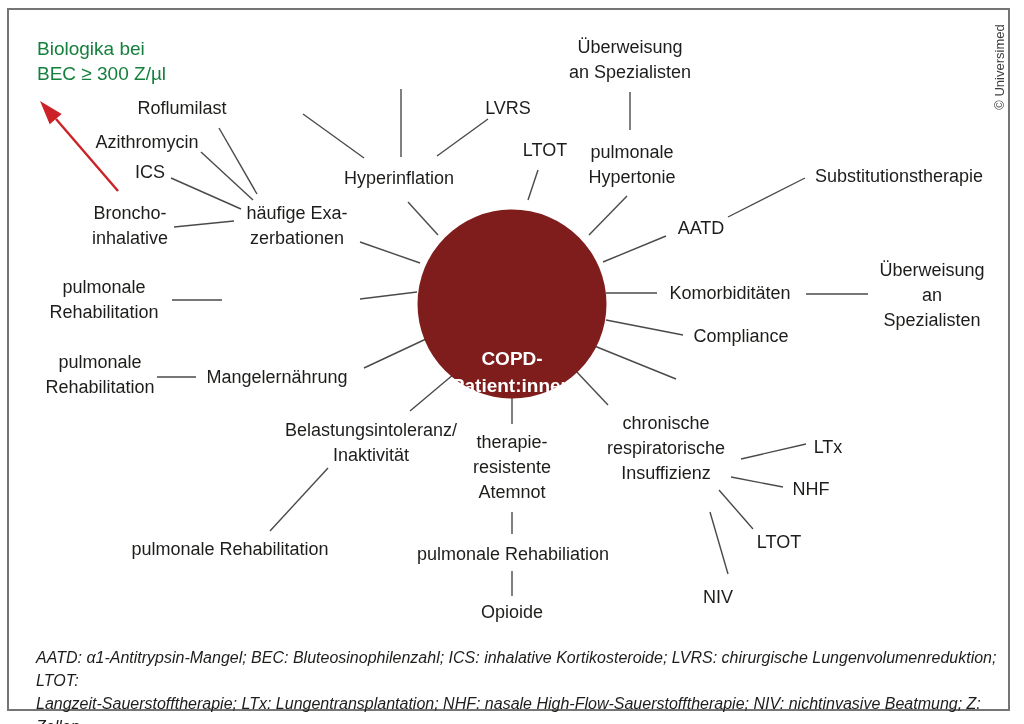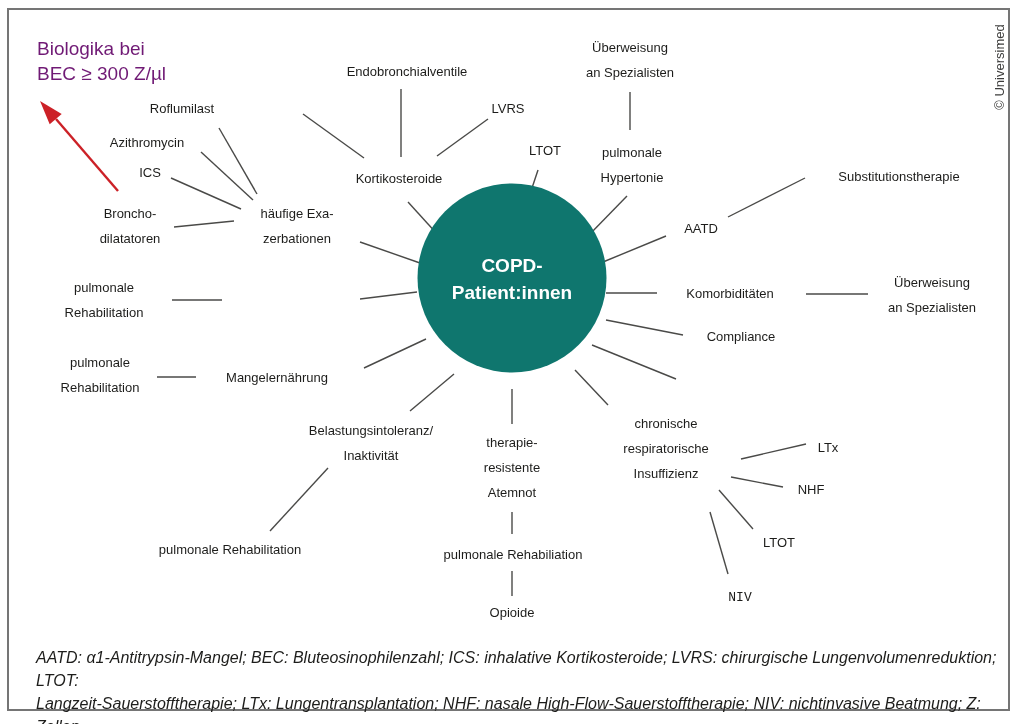--- a/index.html
+++ b/index.html
@@ -8,31 +8,31 @@
     font-family:"Liberation Sans","DejaVu Sans",sans-serif;color:#1d1d1b;
   }
   #frame{
     position:absolute;left:7px;top:8px;width:1003px;height:703px;
     border:2px solid #757575;box-sizing:border-box;pointer-events:none;
   }
   svg.lines{position:absolute;left:0;top:0;}
   .node{
     position:absolute;transform:translate(-50%,-50%);
     text-align:center;white-space:pre-line;
-    font-size:13px;line-height:25px;color:#1d1d1b;
+    font-size:18px;line-height:25px;color:#1d1d1b;
   }
   .red-note{
     position:absolute;left:37px;top:36px;
     white-space:pre-line;text-align:left;
-    font-size:19px;line-height:25px;font-weight:500;color:#701a75;
+    font-size:19px;line-height:25px;font-weight:500;color:#15803d;
   }
   .center-circle{
-    position:absolute;left:512px;top:278px;width:189px;height:189px;
-    transform:translate(-50%,-50%);border-radius:50%;background:#0f766e;
-    display:flex;align-items:center;justify-content:center;
+    position:absolute;left:512px;top:304px;width:189px;height:189px;
+    transform:translate(-50%,-50%);border-radius:50%;background:#7f1d1d;
+    display:flex;align-items:flex-end;justify-content:center;
   }
   .center-label{
     text-align:center;white-space:pre-line;color:#ffffff;
     font-weight:bold;font-size:19px;line-height:27px;
   }
   .footnote{
     position:absolute;left:36px;top:646px;width:965px;
     font-style:italic;font-size:16px;line-height:23px;
     white-space:pre-line;color:#1d1d1b;
   }
@@ -98,47 +98,46 @@
 Patient:innen</div>
   </div>
 
   <div class="red-note">Biologika bei
 BEC ≥ 300 Z/µl</div>
 
   <div class="node" style="left:182px;top:108px;">Roflumilast</div>
   <div class="node" style="left:147px;top:142px;">Azithromycin</div>
   <div class="node" style="left:150px;top:172px;">ICS</div>
   <div class="node" style="left:130px;top:226px;">Broncho-
-dilatatoren</div>
+inhalative</div>
   <div class="node" style="left:297px;top:226px;">häufige Exa-
 zerbationen</div>
-  <div class="node" style="left:407px;top:71px;">Endobronchialventile</div>
   <div class="node" style="left:508px;top:108px;">LVRS</div>
-  <div class="node" style="left:399px;top:178px;">Kortikosteroide</div>
+  <div class="node" style="left:399px;top:178px;">Hyperinflation</div>
 
   <div class="node" style="left:545px;top:150px;">LTOT</div>
   <div class="node" style="left:630px;top:60px;">Überweisung
 an Spezialisten</div>
   <div class="node" style="left:632px;top:165px;">pulmonale
 Hypertonie</div>
   <div class="node" style="left:701px;top:228px;">AATD</div>
   <div class="node" style="left:899px;top:176px;">Substitutionstherapie</div>
 
   <div class="node" style="left:730px;top:293px;">Komorbiditäten</div>
   <div class="node" style="left:932px;top:295px;">Überweisung
 an Spezialisten</div>
   <div class="node" style="left:741px;top:336px;">Compliance</div>
 
   <div class="node" style="left:666px;top:448px;">chronische
 respiratorische
 Insuffizienz</div>
   <div class="node" style="left:828px;top:447px;">LTx</div>
   <div class="node" style="left:811px;top:489px;">NHF</div>
   <div class="node" style="left:779px;top:542px;">LTOT</div>
-  <div class="node" style="left:740px;top:597px;font-family:Liberation Mono, monospace;">NIV</div>
+  <div class="node" style="left:718px;top:597px;">NIV</div>
 
   <div class="node" style="left:512px;top:467px;">therapie-
 resistente
 Atemnot</div>
   <div class="node" style="left:513px;top:554px;text-align:center;">pulmonale Rehabiliation</div>
   <div class="node" style="left:512px;top:612px;">Opioide</div>
 
   <div class="node" style="left:371px;top:443px;">Belastungsintoleranz/
 Inaktivität</div>
   <div class="node" style="left:230px;top:549px;">pulmonale Rehabilitation</div>

